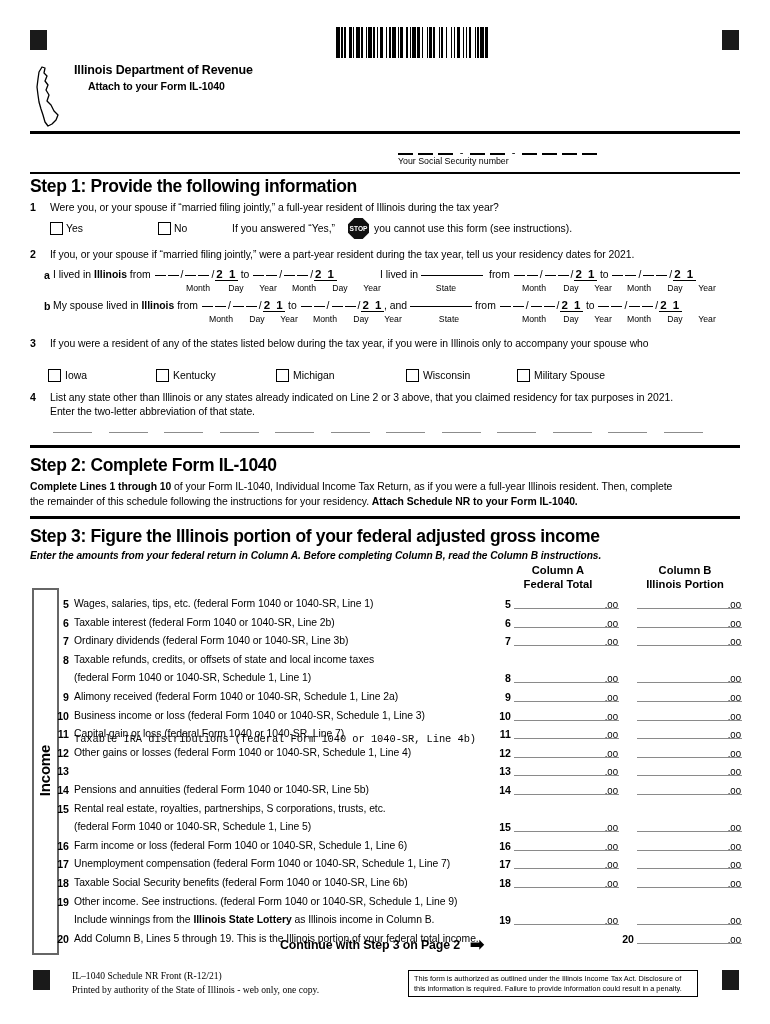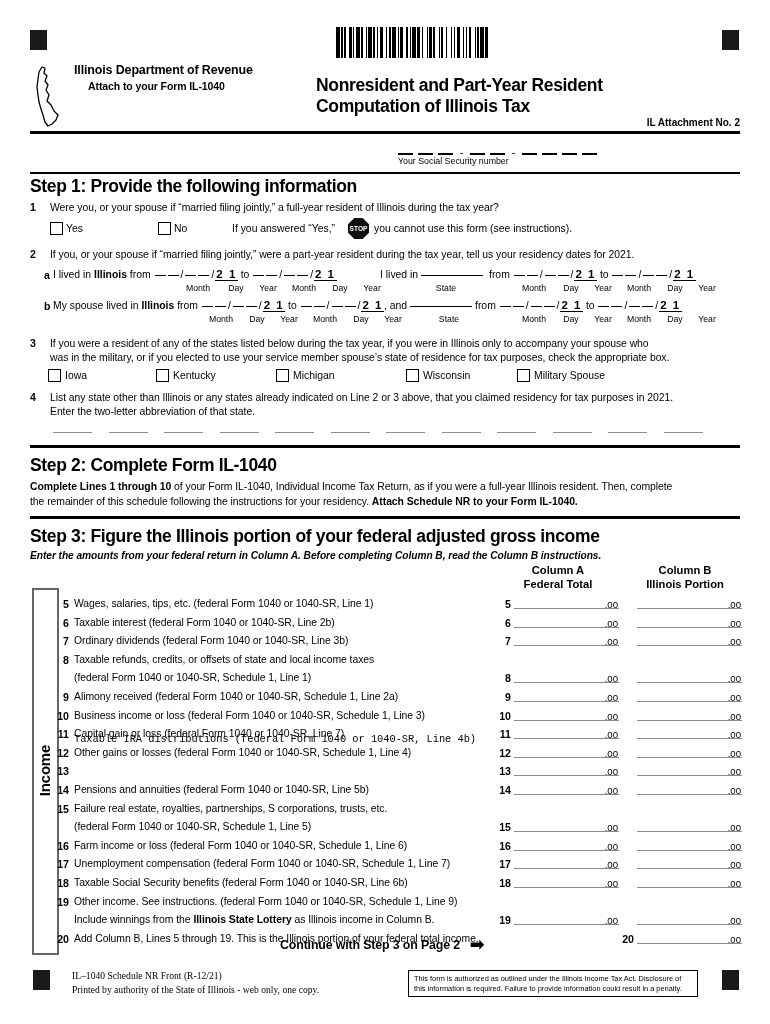--- a/index.html
+++ b/index.html
@@ -434,25 +434,20 @@
       <i style="width: 2.4031px; background: rgb(255, 255, 255);"></i>
     </div>
 
   <div class="hdr">
     <svg class="il-map" viewBox="0 0 34 62">
       <path d="M10 2 L13 3 L12 8 L15 11 L13 16 L16 20 L14 25 L17 30 L15 36 L19 40 L22 46 L26 50 L24 55 L20 59 L16 61 L13 57 L11 50 L9 44 L7 37 L6 30 L5 22 L6 14 L7 7 Z" fill="#ffffff" stroke="#000000" stroke-width="1.3" stroke-linejoin="round"></path>
     </svg>
     <div class="hdr-left">
       <div class="dept">Illinois Department of Revenue</div>
       <div class="attach">Attach to your Form IL-1040</div>
-    </div>
-    <div class="hdr-right">
-      <div class="ftitle">Nonresident and Part-Year Resident</div>
-      <div class="ftitle">Computation of Illinois Tax</div>
-      <div class="ilatt">IL Attachment No. 2</div>
     </div>
   </div>
   <div class="rule-thick" style="top:131px;"></div>
 
   <div class="ssnbox">
     <div class="ssn-dashes">
       <u></u>
       <u></u>
       <u></u>
       <b class="hy">-</b>
@@ -534,21 +529,20 @@
   <div class="dlbl" style="left:428px;top:314px;width:42px;">State</div>
   <div class="dlbl" style="left:516px;top:314px;width:36px;">Month</div>
   <div class="dlbl" style="left:557px;top:314px;width:28px;">Day</div>
   <div class="dlbl" style="left:588px;top:314px;width:30px;">Year</div>
   <div class="dlbl" style="left:621px;top:314px;width:36px;">Month</div>
   <div class="dlbl" style="left:661px;top:314px;width:28px;">Day</div>
   <div class="dlbl" style="left:692px;top:314px;width:30px;">Year</div>
 
   <div class="qnum" style="left:30px;top:337px;">3</div>
   <div class="qtext" style="left:50px;top:337px;">If you were a resident of any of the states listed below during the tax year, if you were in Illinois only to accompany your spouse who</div>
-  <div class="qtext" style="left:50px;top:351px;">was in the military, or if you elected to use your service member spouse’s state of residence for tax purposes, check the appropriate box.</div>
 
   <div class="cbx" style="left:48px;top:369px;"></div>
   <div class="cbl" style="left:65px;top:370px;">Iowa</div>
   <div class="cbx" style="left:156px;top:369px;"></div>
   <div class="cbl" style="left:173px;top:370px;">Kentucky</div>
   <div class="cbx" style="left:276px;top:369px;"></div>
   <div class="cbl" style="left:293px;top:370px;">Michigan</div>
   <div class="cbx" style="left:406px;top:369px;"></div>
   <div class="cbl" style="left:423px;top:370px;">Wisconsin</div>
   <div class="cbx" style="left:517px;top:369px;"></div>
@@ -643,21 +637,21 @@
       <div class="ltxt" style="left: 74px; top: 733px; font-family: Liberation Mono, monospace;">Taxable IRA distributions (federal Form 1040 or 1040-SR, Line 4b)</div>
       <div class="amtnum" style="left: 495px; top: 765.4px;">13</div>
       <div class="amtline" style="left: 514px; top: 763.4px; width: 105px;"><span>.00</span></div>
       <div class="amtline" style="left: 637px; top: 763.4px; width: 105px;"><span>.00</span></div>
       <div class="lnum" style="left: 52px; top: 784px;">14</div>
       <div class="ltxt" style="left: 74px; top: 784px;"> Pensions and annuities (federal Form 1040 or 1040-SR, Line 5b)</div>
       <div class="amtnum" style="left: 495px; top: 784px;">14</div>
       <div class="amtline" style="left: 514px; top: 782px; width: 105px;"><span>.00</span></div>
       <div class="amtline" style="left: 637px; top: 782px; width: 105px;"><span>.00</span></div>
       <div class="lnum" style="left: 52px; top: 802.6px;">15</div>
-      <div class="ltxt" style="left: 74px; top: 802.6px;">Failure real estate, royalties, partnerships, S corporations, trusts, etc.</div>
+      <div class="ltxt" style="left: 74px; top: 802.6px;">Rental real estate, royalties, partnerships, S corporations, trusts, etc.</div>
       <div class="ltxt" style="left: 74px; top: 821.2px;">(federal Form 1040 or 1040-SR, Schedule 1, Line 5)</div>
       <div class="amtnum" style="left: 495px; top: 821.2px;">15</div>
       <div class="amtline" style="left: 514px; top: 819.2px; width: 105px;"><span>.00</span></div>
       <div class="amtline" style="left: 637px; top: 819.2px; width: 105px;"><span>.00</span></div>
       <div class="lnum" style="left: 52px; top: 839.8px;">16</div>
       <div class="ltxt" style="left: 74px; top: 839.8px;">Farm income or loss (federal Form 1040 or 1040-SR, Schedule 1, Line 6)</div>
       <div class="amtnum" style="left: 495px; top: 839.8px;">16</div>
       <div class="amtline" style="left: 514px; top: 837.8px; width: 105px;"><span>.00</span></div>
       <div class="amtline" style="left: 637px; top: 837.8px; width: 105px;"><span>.00</span></div>
       <div class="lnum" style="left: 52px; top: 858.4px;">17</div>

